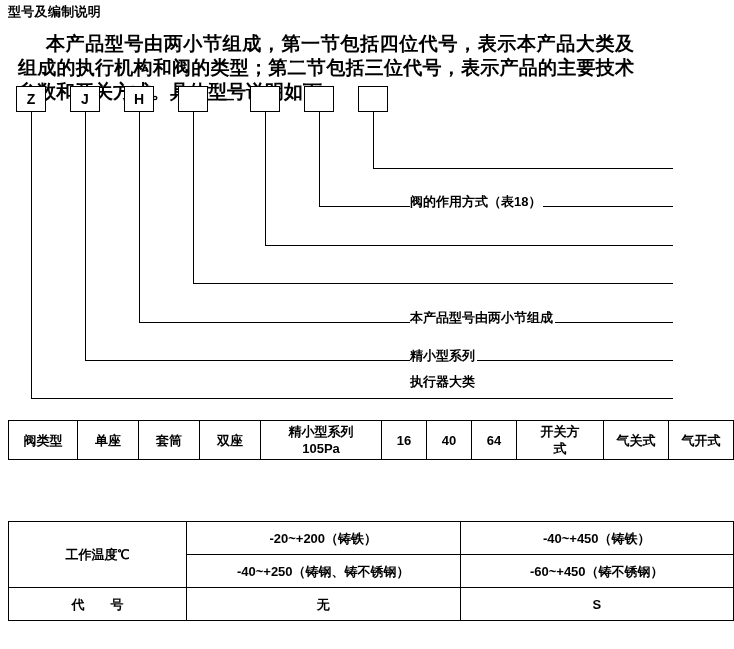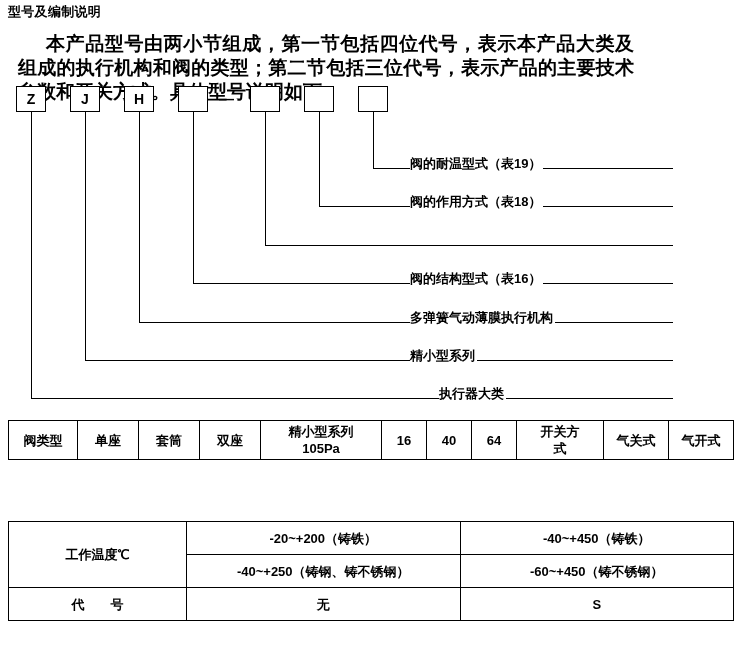--- a/index.html
+++ b/index.html
@@ -120,44 +120,42 @@
     <div class="cbox" style="left:124px;">H</div>
     <div class="cbox" style="left:178px;"></div>
     <div class="dash" style="left:219px;">—</div>
     <div class="cbox" style="left:250px;"></div>
     <div class="cbox" style="left:304px;"></div>
     <div class="cbox" style="left:358px;"></div>
   </div>
 
   <div class="vline" style="left:373px; top:112px; height:57px;"></div>
   <div class="hline" style="left:373px; top:168px; width:300px;"></div>
-  <div class="lbl" style="left:410px; top:155px;">阀的耐温型式（表19）</div>
 
   <div class="vline" style="left:319px; top:112px; height:95px;"></div>
   <div class="hline" style="left:319px; top:206px; width:354px;"></div>
   <div class="lbl" style="left:410px; top:193px;">阀的作用方式（表18）</div>
 
   <div class="vline" style="left:265px; top:112px; height:134px;"></div>
   <div class="hline" style="left:265px; top:245px; width:408px;"></div>
 
   <div class="vline" style="left:193px; top:112px; height:172px;"></div>
   <div class="hline" style="left:193px; top:283px; width:480px;"></div>
-  <div class="lbl" style="left:410px; top:270px;">阀的结构型式（表16）</div>
 
   <div class="vline" style="left:139px; top:112px; height:211px;"></div>
   <div class="hline" style="left:139px; top:322px; width:534px;"></div>
-  <div class="lbl" style="left:410px; top:309px;">多弹簧气动薄膜执行机构</div>
+  <div class="lbl" style="left:410px; top:309px;">本产品型号由两小节组成</div>
 
   <div class="vline" style="left:85px; top:112px; height:249px;"></div>
   <div class="hline" style="left:85px; top:360px; width:588px;"></div>
   <div class="lbl" style="left:410px; top:347px;">精小型系列</div>
 
   <div class="vline" style="left:31px; top:112px; height:287px;"></div>
   <div class="hline" style="left:31px; top:398px; width:642px;"></div>
-  <div class="lbl" style="left:410px; top:385px;margin-left:29px;">执行器大类</div>
+  <div class="lbl" style="left:410px; top:373px;">执行器大类</div>
 
   <table class="t" id="table1">
     <tbody>
         <tr>
       <td style="width:62px;">阀类型</td>
       <td style="width:54px;">单座</td>
       <td style="width:54px;">套筒</td>
       <td style="width:54px;">双座</td>
       <td style="width:114px;">
         <div>精小型系列</div>

